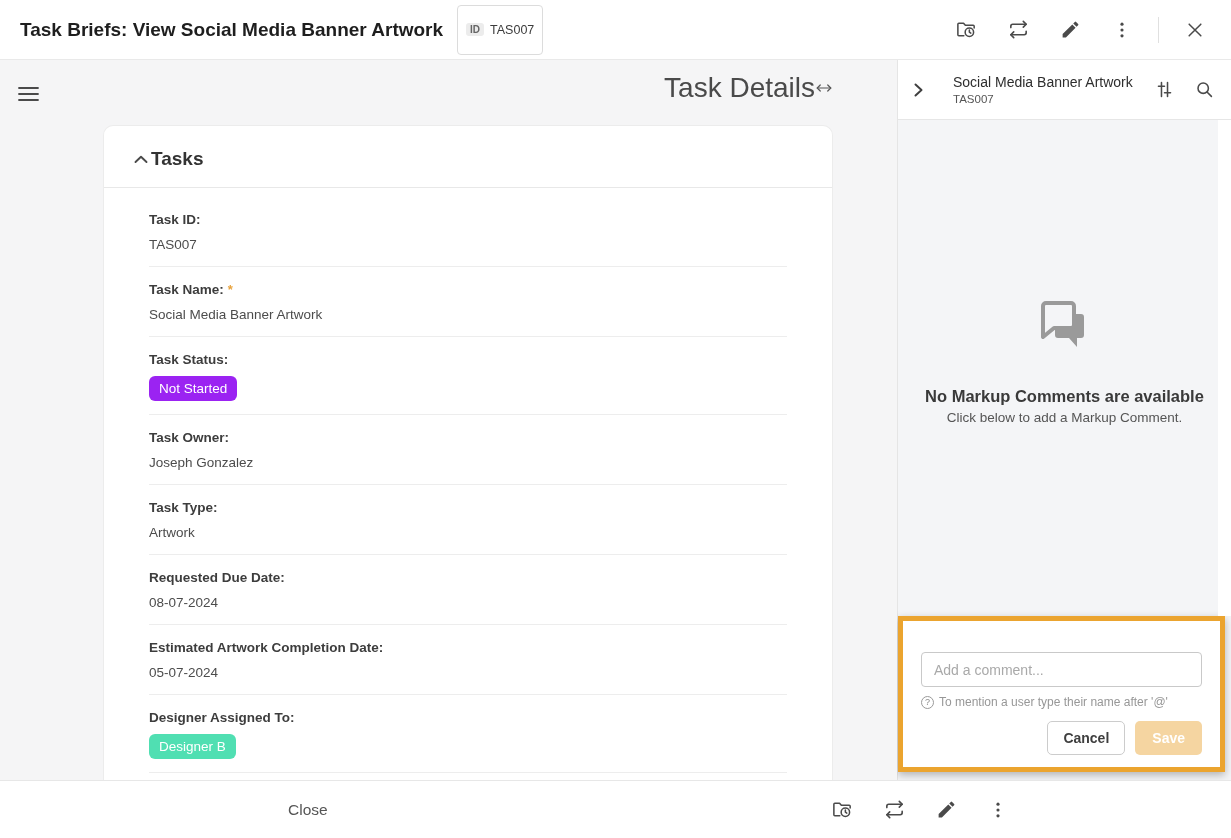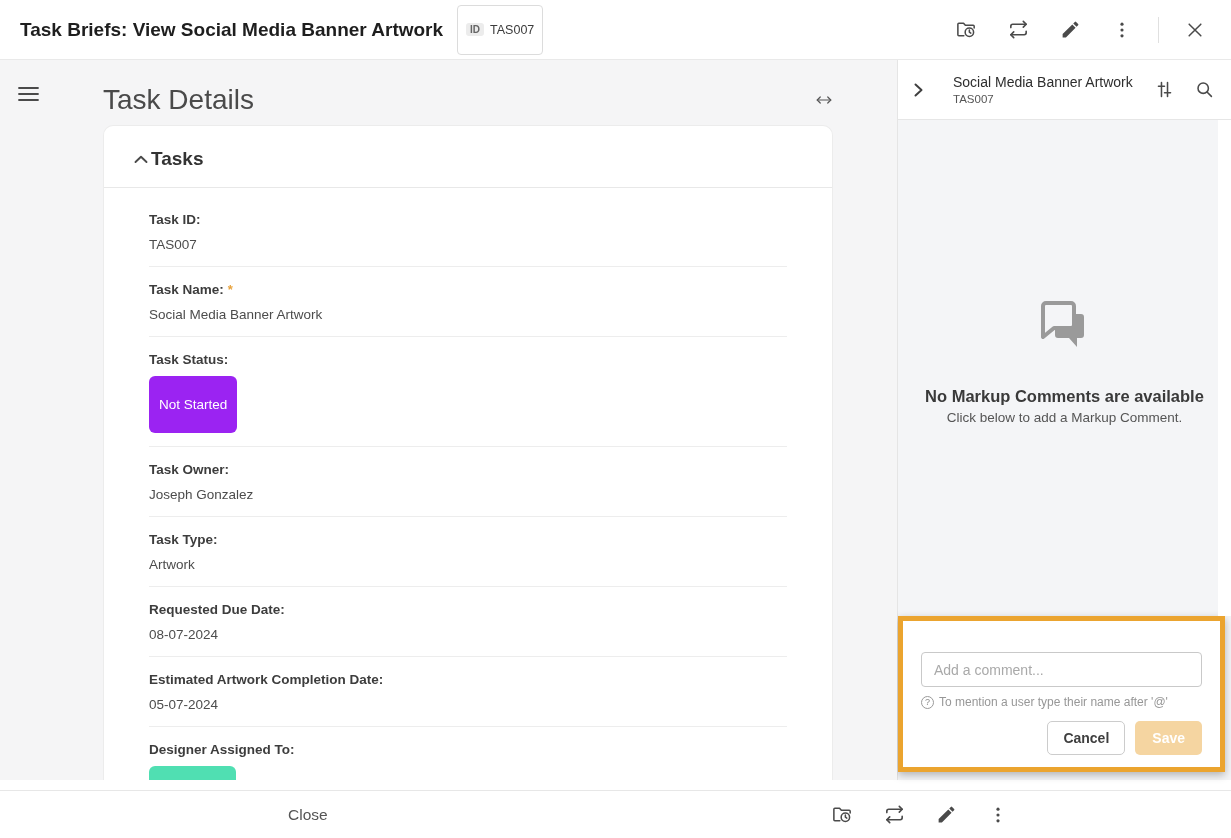--- a/index.html
+++ b/index.html
@@ -18,37 +18,37 @@
   .id-val { font-size:12.5px; color:#3c3c3c; }
   .actions { display:flex; align-items:center; gap:20px; }
   .icon-btn { width:32px; height:32px; background:none; border:none; cursor:pointer;
               display:flex; align-items:center; justify-content:center; padding:0; }
   .vdivider { width:1px; height:26px; background:#e0e0e0; }
 
   
   .content { position:absolute; top:60px; left:0; right:0; bottom:58px; display:flex; }
   .left-area { flex:1; background:#f5f5f6; position:relative; }
   .hamburger { position:absolute; left:18px; top:26px; background:none; border:none; cursor:pointer; }
-  .page-head { position:absolute; left:103px; top:24px; width:730px;
-               display:flex; align-items:center; justify-content:space-between; }
+  .page-head { position:absolute; left:103px; top:12px; width:730px;
+               display:flex; align-items:center; justify-content:flex-end; }
   .page-title { font-size:28px; font-weight:400; color:#4a4a4a; }
   .expand-btn { background:none; border:none; cursor:pointer; }
 
   .card { position:absolute; left:103px; top:65px; width:730px; bottom:0;
           background:#fff; border:1px solid #ececec; border-bottom:none;
           border-radius:10px 10px 0 0; overflow:hidden; }
   .section-head { display:flex; align-items:center; gap:3px; padding:22px 30px 17px;
                   border-bottom:1px solid #e8e8e8; cursor:pointer; }
   .section-title { font-size:19px; font-weight:700; color:#333; }
   .fields { padding:9px 45px 0; }
   .field-row { padding:15px 0 13px; border-bottom:1px solid #ededed; }
   .field-label { font-size:13.5px; font-weight:700; color:#3d3d3d; margin-bottom:9px; }
   .required-mark { color:#e8a33d; margin-left:4px; font-size:13px; font-weight:700; }
   .field-value { font-size:13.5px; color:#4c4c4c; line-height:17px; }
-  .badge { display:inline-block; padding:20px 10px; border-radius:6px; color:#fff; font-size:13.5px; }
+  .badge { display:inline-block; padding:4px 10px; border-radius:6px; color:#fff; font-size:13.5px; }
 
   
   .panel { width:334px; background:#f4f5f7; border-left:1px solid #e5e5e5;
            display:flex; flex-direction:column; }
   .panel-head { height:60px; flex:0 0 60px; background:#fff; border-bottom:1px solid #e6e6e6;
                 display:flex; align-items:center; padding:0 13px 0 12px; }
   .panel-collapse { background:none; border:none; cursor:pointer; padding:4px; }
   .panel-titles { margin-left:26px; flex:1; min-width:0; }
   .panel-title { font-size:14px; color:#2e2e2e; }
   .panel-subtitle { font-size:11.5px; color:#555; margin-top:3px; }
@@ -70,21 +70,21 @@
             font-size:9px; color:#8a8a8a; display:inline-flex; align-items:center; justify-content:center; }
   .composer-actions { display:flex; justify-content:flex-end; gap:10px; margin-top:12px; }
   .btn-cancel { background:#fff; border:1px solid #ccc; border-radius:5px; padding:8px 15px;
                 font-size:14px; font-weight:700; color:#3f3f3f; cursor:pointer;
                 font-family:"Liberation Sans",sans-serif; }
   .btn-save { background:#f5d5a1; border:none; border-radius:5px; padding:8px 17px;
               font-size:14px; font-weight:700; color:#fff; cursor:pointer;
               font-family:"Liberation Sans",sans-serif; }
 
   
-  .bottombar { position:absolute; bottom:0; left:0; right:0; height:48px; background:#fff;
+  .bottombar { position:absolute; bottom:0; left:0; right:0; height:58px; background:#fff;
                border-top:1px solid #e7e7e7; display:flex; align-items:center; }
   .close-btn { margin-left:288px; background:none; border:none; cursor:pointer;
                font-size:15.5px; color:#555; font-family:"Liberation Sans",sans-serif; }
   .footer-actions { position:absolute; left:826px; display:flex; align-items:center; gap:20px; }
 
   svg { display:block; }
 </style>
 </head>
 <body>
 

